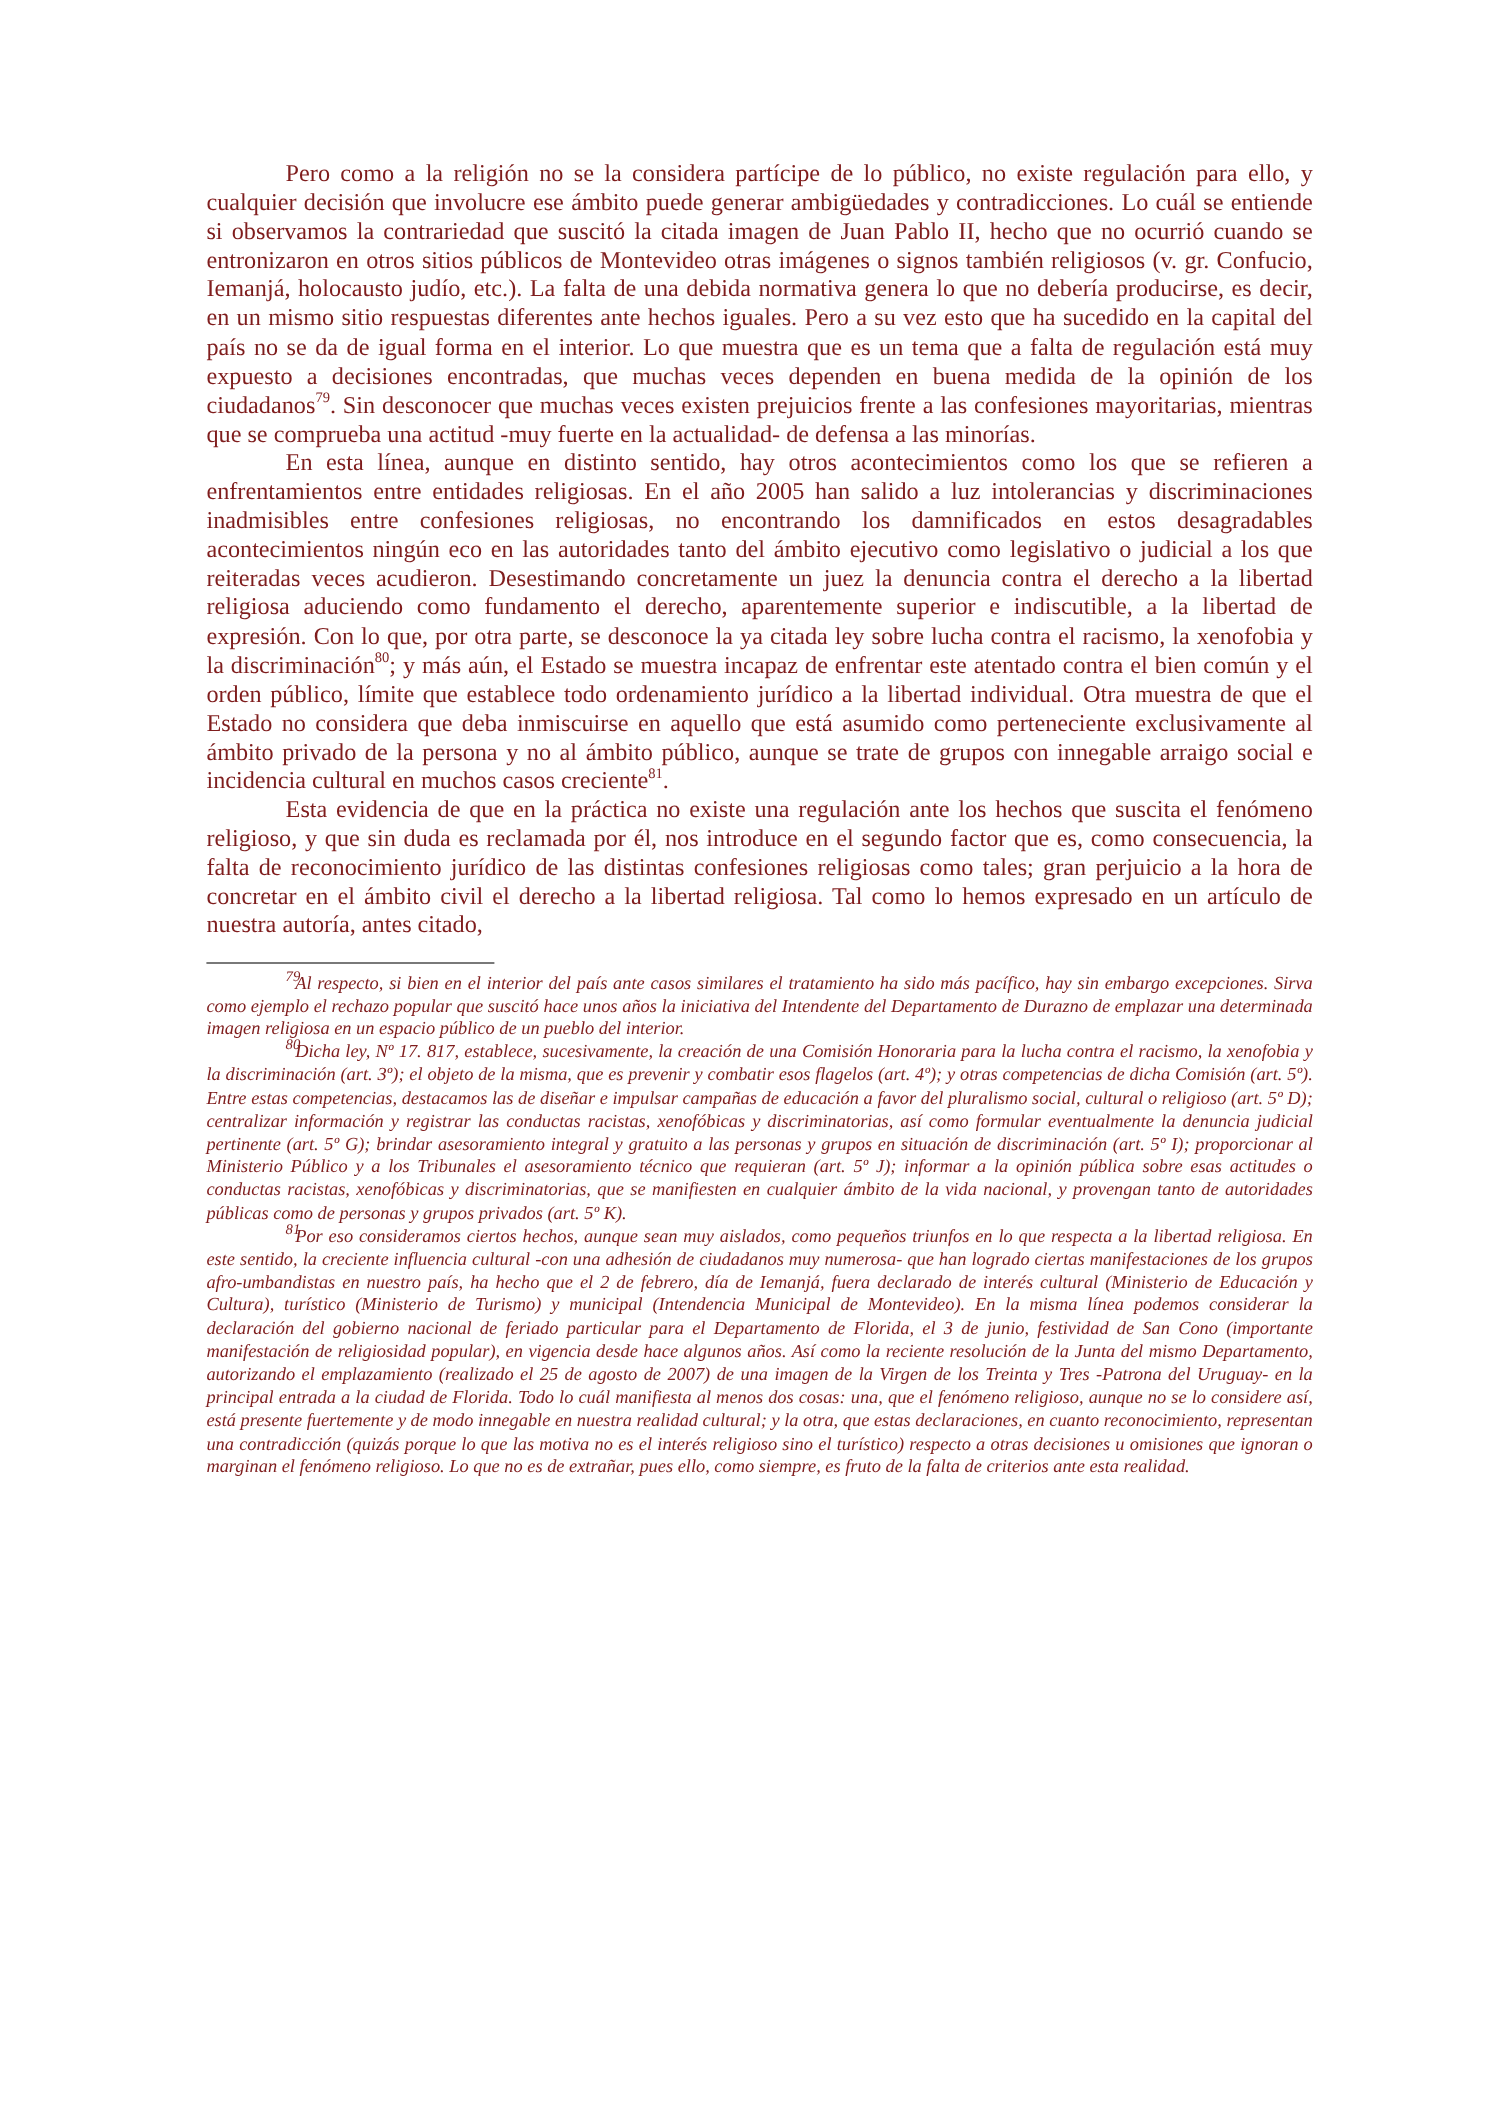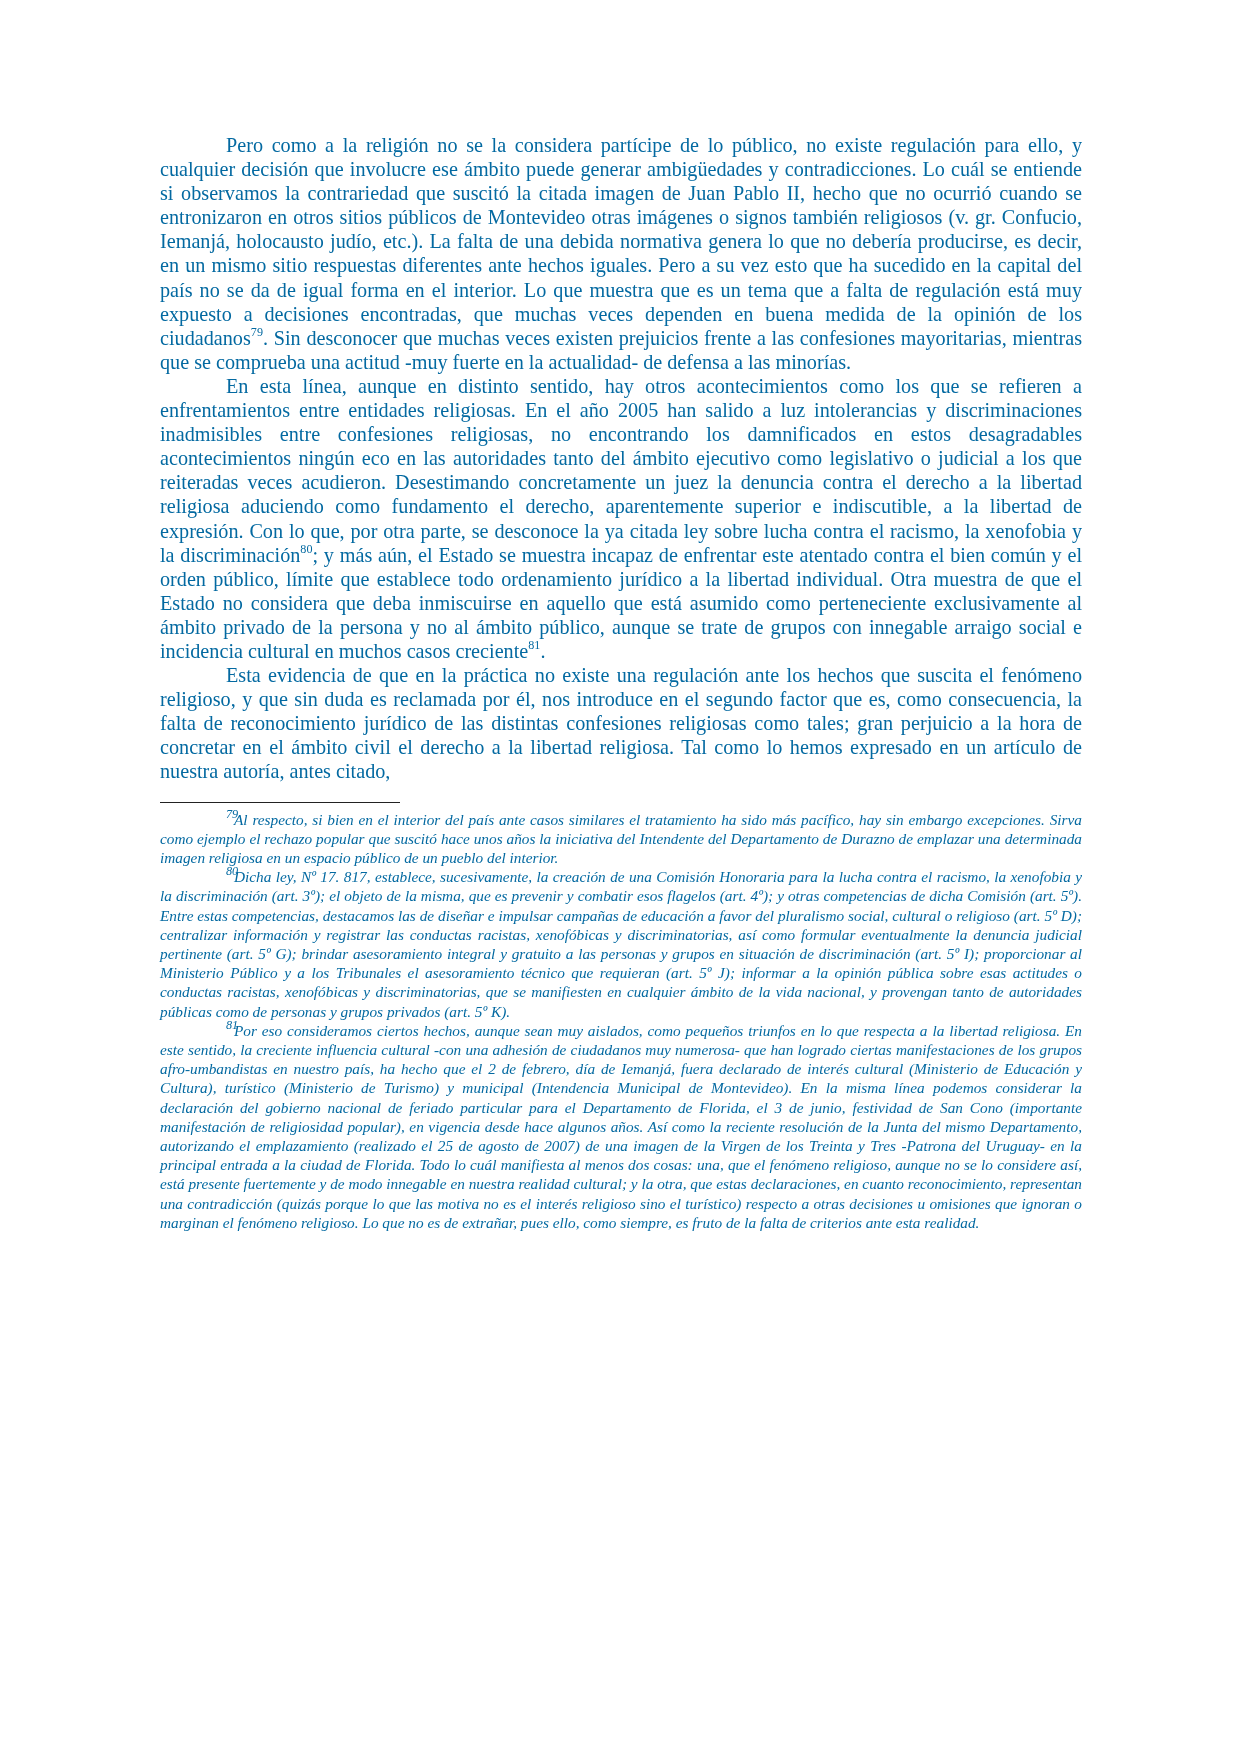--- a/index.html
+++ b/index.html
@@ -1,19 +1,19 @@
 <!DOCTYPE html>
 <html><head>
 <meta charset="utf-8">
 <style>
   html, body { margin: 0; padding: 0; background: #ffffff; }
   body { width: 1240px; height: 1754px; position: relative; overflow: hidden; }
   .page {
-    position: absolute; left: 160px; top: 133px; width: 922px;
-    font-family: "Liberation Serif", serif; color: #0369a1;
+    position: absolute; left: 172px; top: 133px; width: 922px;
+    font-family: "Liberation Serif", serif; color: #7f1d1d;
   }
   .body-text p {
     margin: 0; font-size: 20.2px; line-height: 24.1px;
     text-align: justify; text-indent: 66px;
   }
   .body-text p sup, .footnotes sup { font-size: 0.6em; line-height: 0; vertical-align: 0.75em; }
   .fn-rule { width: 240px; border-top: 1.3px solid #222; margin: 18px 0 7px 0; height: 0; }
   .footnotes p {
     margin: 0; font-size: 15.3px; line-height: 19.2px; text-align: justify; font-style: italic;
   }

